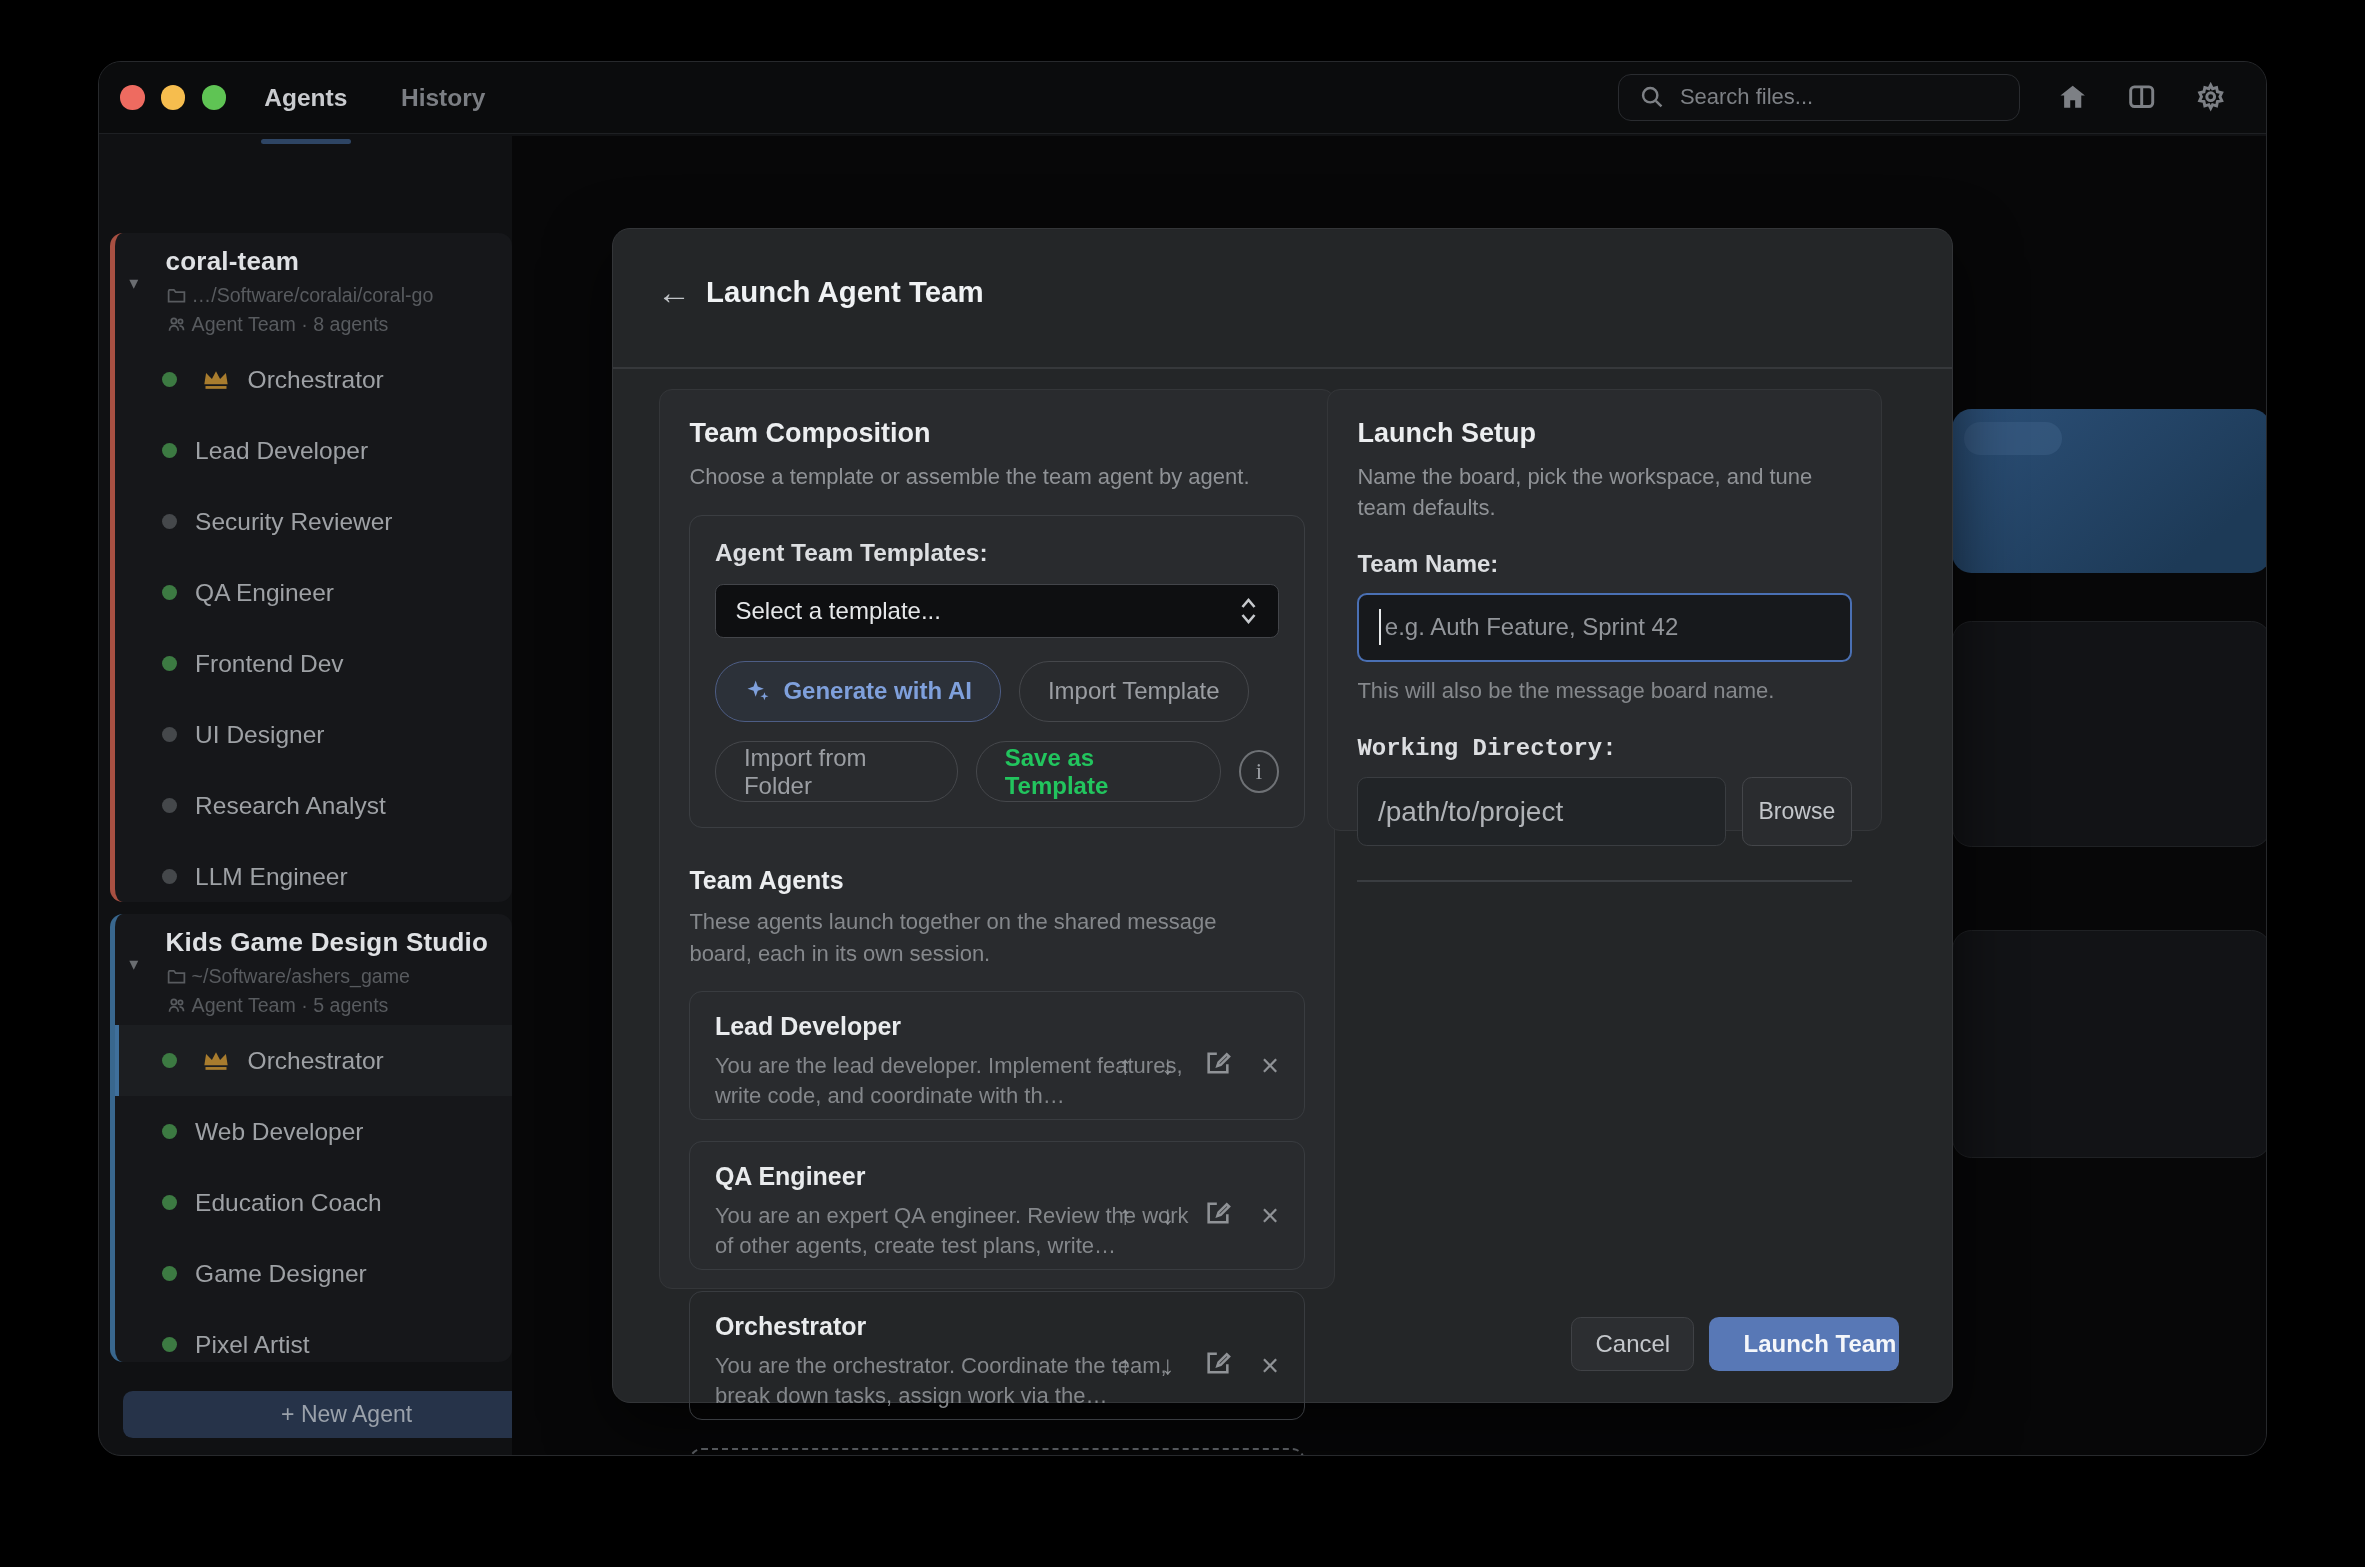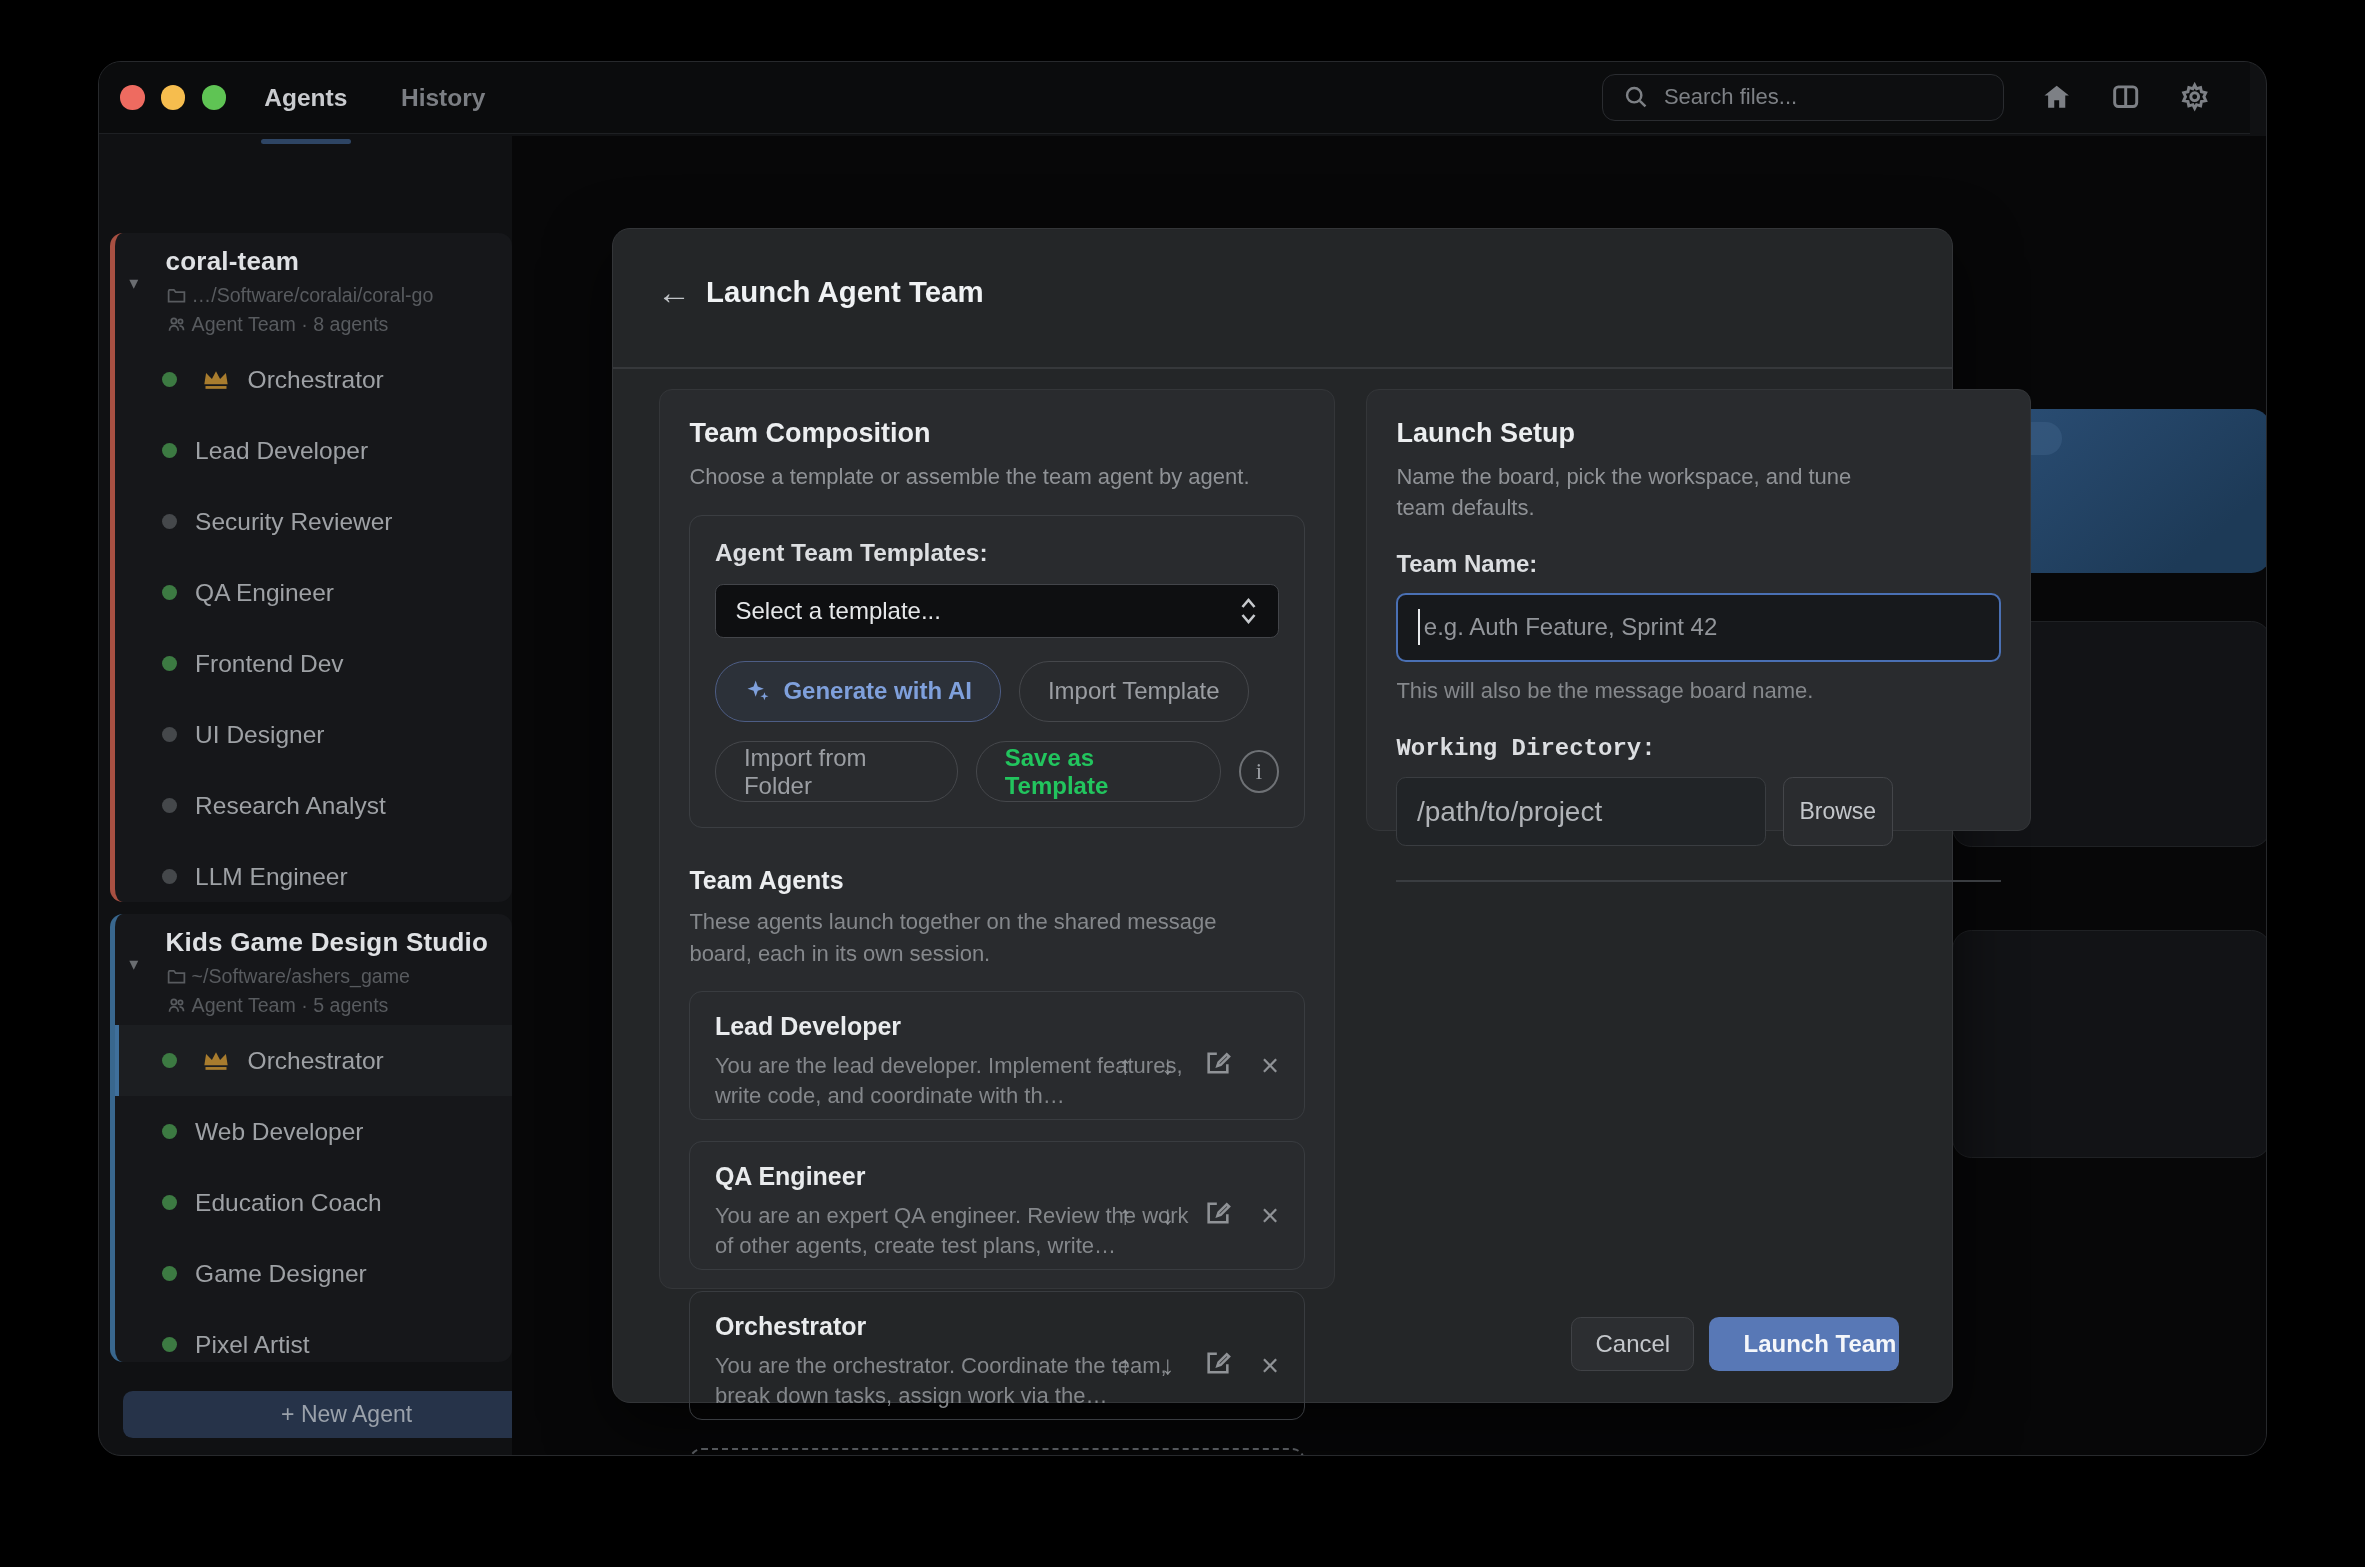--- a/index.html
+++ b/index.html
@@ -2,21 +2,21 @@
 <html style="font-size:13px"><head>
 <meta charset="utf-8">
 <style>
   * { margin:0; padding:0; box-sizing:border-box; }
   html,body { background:#000; width:2366px; height:1567px; overflow:hidden;
     font-family:"Liberation Sans", sans-serif; }
   .window { position:absolute; left:98px; top:61px; width:2169px; height:1395px;
     background:#101113; border:1.6px solid #27292c; border-radius:23px; overflow:hidden; }
 
   
-  .titlebar { position:absolute; left:0; top:0; right:16px; height:72px; background:#0b0c0d;
+  .titlebar { position:absolute; left:0; top:0; right:0; height:72px; background:#0b0c0d;
     border-bottom:1.6px solid #1e2023; }
   .lights { position:absolute; left:21px; top:23px; display:flex; gap:16.4px; }
   .light { width:24.5px; height:24.5px; border-radius:50%; }
   .light.red{background:#ee6b60;} .light.yellow{background:#f6bd4e;} .light.green{background:#5fc454;}
   .tabs { position:absolute; left:162px; top:0; height:100%; display:flex; gap:47px; align-items:center; }
   .tab { font-size:24.5px; color:#7b7e83; font-weight:600; position:relative; padding:14.7px 3.3px; cursor:default; }
   .tab.active { color:#c9cbce; }
   .tab.active::after { content:""; position:absolute; left:0; right:0; bottom:-18px; height:4.9px;
     background:#2e4564; border-radius:2.5px; }
   .topbar-right { position:absolute; right:39px; top:11.5px; display:flex; align-items:center; gap:36px; }
@@ -62,21 +62,21 @@
   .modal { position:absolute; left:513px; top:166px; width:1341px; height:1175px;
     background:#242628; border:1.6px solid #333538; border-radius:18px;
     box-shadow:0 24.5px 65px rgba(0,0,0,.6); }
   .modal-header { position:absolute; left:0; top:0; right:0; height:138px; }
   .back-arrow { position:absolute; left:44px; top:46px; font-size:34px; color:#c0c3c7; line-height:1; }
   .modal-title { position:absolute; left:93px; top:46px; font-size:29.4px; font-weight:700; color:#f0f2f4; }
   .modal-divider { position:absolute; left:0; right:0; top:138px; height:1.6px; background:#36383b; }
 
   .panel { position:absolute; background:#292b2e; border:1.6px solid #343639; border-radius:13px; padding:28px 29.4px; }
   .panel.compo { left:46px; top:160px; width:676px; height:900px; }
-  .panel.setup { left:753px; top:160px; width:665px; height:442px; }
+  .panel.setup { left:714px; top:160px; width:555px; height:442px; }
   .panel-title { font-size:27px; font-weight:700; color:#eceef0; }
   .panel-sub { font-size:22px; color:#8f9296; margin-top:11.5px; line-height:1.45; }
 
   .tmpl-box { margin-top:23px; border:1.6px solid #3b3e42; border-radius:13px; padding:23px 24.5px 24.5px; }
   .tmpl-label { font-size:24.5px; font-weight:600; color:#dcdee1; }
   .select { margin-top:16.4px; height:54px; background:#0e0f11; border:1.6px solid #43454a; border-radius:8.2px;
     display:flex; align-items:center; justify-content:space-between; padding:0 19.6px; }
   .select-text { font-size:24px; color:#e6e8ea; }
   .select svg { stroke:#c6c9cd; fill:none; stroke-width:2.6; }
 

